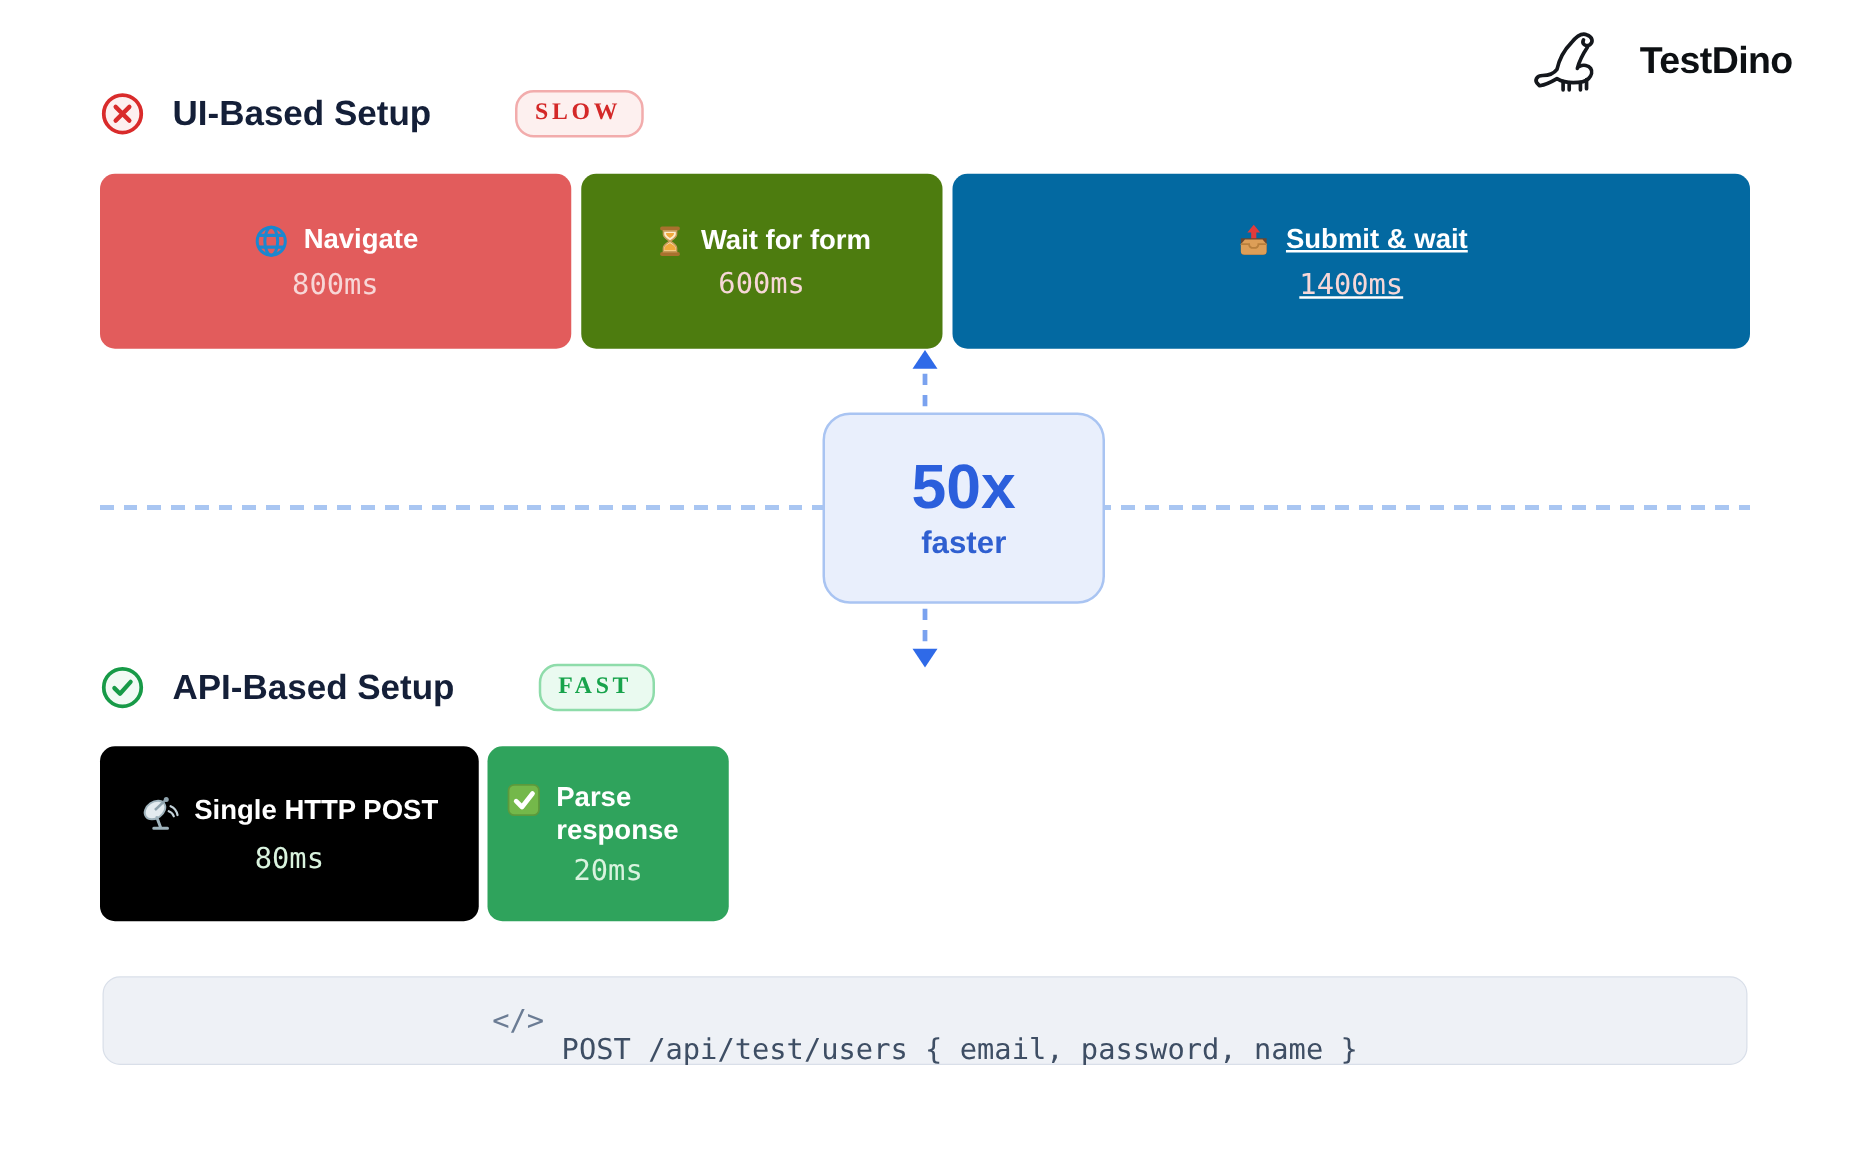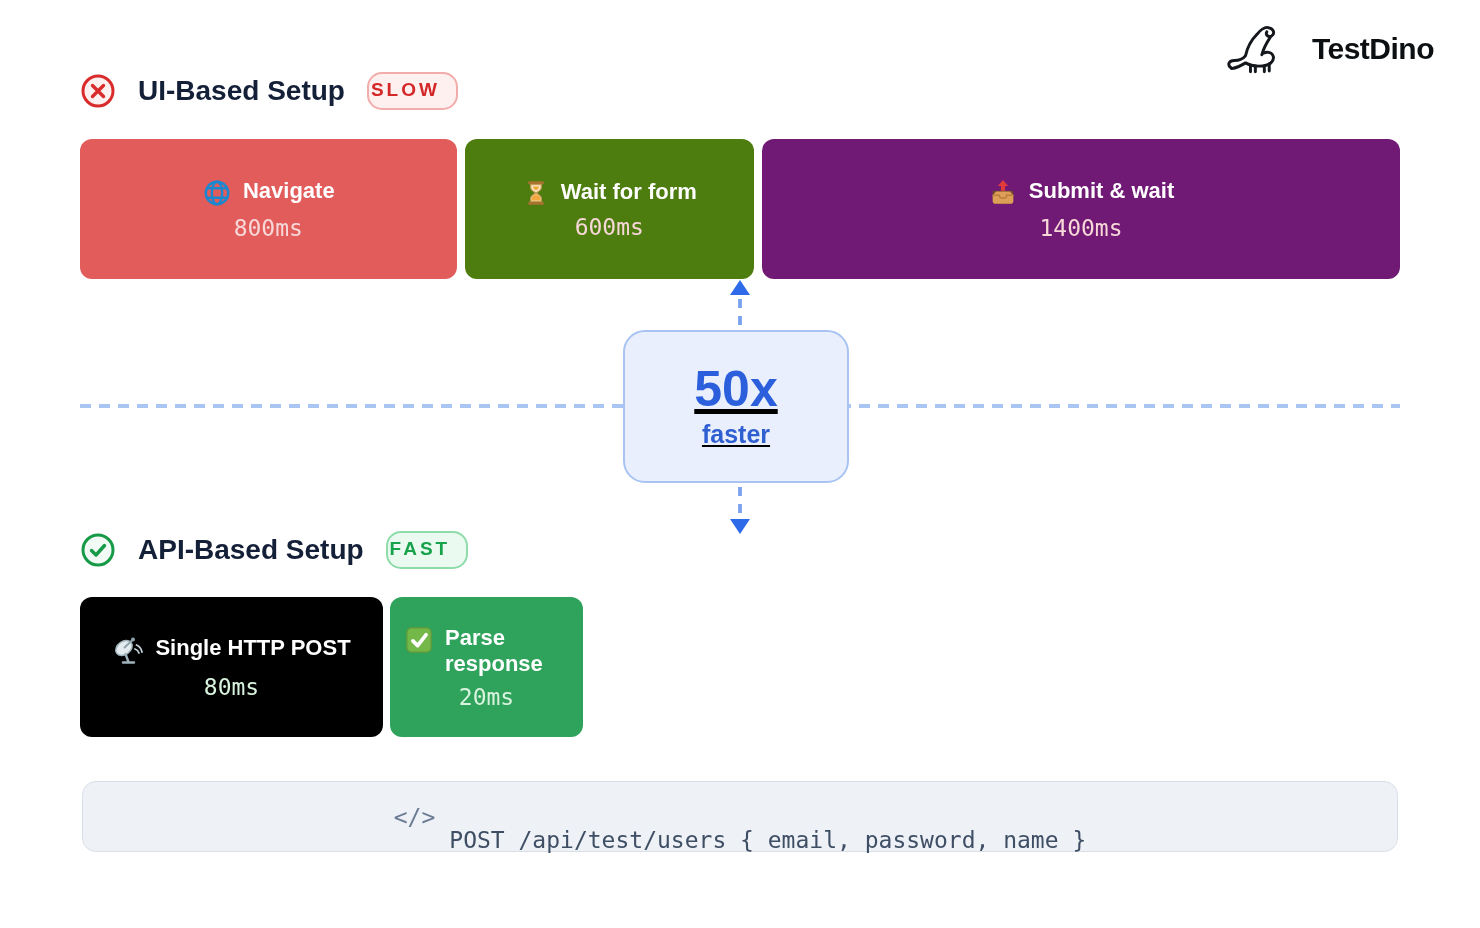--- a/index.html
+++ b/index.html
@@ -39,27 +39,28 @@
     gap: 22px;
   }
   .section-header.ui  { top: 72px; }
   .section-header.api { top: 531px; }
   .section-title {
     font-size: 28px;
     font-weight: 700;
     color: #141f38;
   }
   .badge {
-    font-family: Liberation Sans, sans-serif;
+    font-family: Liberation Serif, serif;
     font-size: 19px;
     font-weight: 700;
     letter-spacing: 3px;
-    padding: 5px 16px 6px 2px;
+    padding: 5px 16px 6px 14px;
     border-radius: 15px;
     line-height: 1.2;
+    margin-left: 45px;
   }
   .badge.slow {
     color: #d42828;
     background: #fdf0ef;
     border: 2px solid #f2acac;
   }
   .badge.fast {
     color: #17a34b;
     background: #eafaf0;
     border: 2px solid #8edcaa;
@@ -98,21 +99,21 @@
     font-family: "DejaVu Sans Mono", monospace;
     font-size: 23px;
     margin-top: 7px;
   }
   .red-row .duration   { color: #f7d7d7; }
   .green-row .duration { color: #d9f3de; }
 
   .block.b-red-0 { background: #e25c5c; flex-grow: 800;  flex-basis: 0; }
   .block.b-red-1 { background: #4d7c0f; flex-grow: 600;  flex-basis: 0; }
   .block.b-red-2 { background: #d32b2b; flex-grow: 1200; flex-basis: 0; }
-  .block.b-red-3 { background: #701a75; flex-grow: 1400; flex-basis: 0; }
+  .block.b-red-3 { background: #0369a1; flex-grow: 1400; flex-basis: 0; text-decoration: underline; }
 
   .block.b-green-0 { background: #000000; width: 303px; }
   .block.b-green-1 { background: #2fa35c; width: 193px; }
 
   
   .h-dash {
     position: absolute;
     left: 80px;
     top: 404px;
     width: 1320px;
@@ -121,33 +122,32 @@
     z-index: 1;
   }
   .v-arrows {
     position: absolute;
     left: 726px;
     top: 279px;
     z-index: 2;
   }
   .compare-badge {
     position: absolute;
-    left: 623px;
+    left: 658px;
     top: 330px;
     width: 226px;
     height: 153px;
     background: #e9effc;
     border: 2px solid #a9c4f2;
     border-radius: 22px;
     display: flex;
     flex-direction: column;
     justify-content: center;
     align-items: center;
     z-index: 3;
-    text-decoration: underline;
   }
   .compare-multiplier {
     font-size: 50px;
     font-weight: 800;
     color: #2b5fdc;
     line-height: 1.0;
   }
   .compare-label {
     font-size: 25px;
     font-weight: 700;

